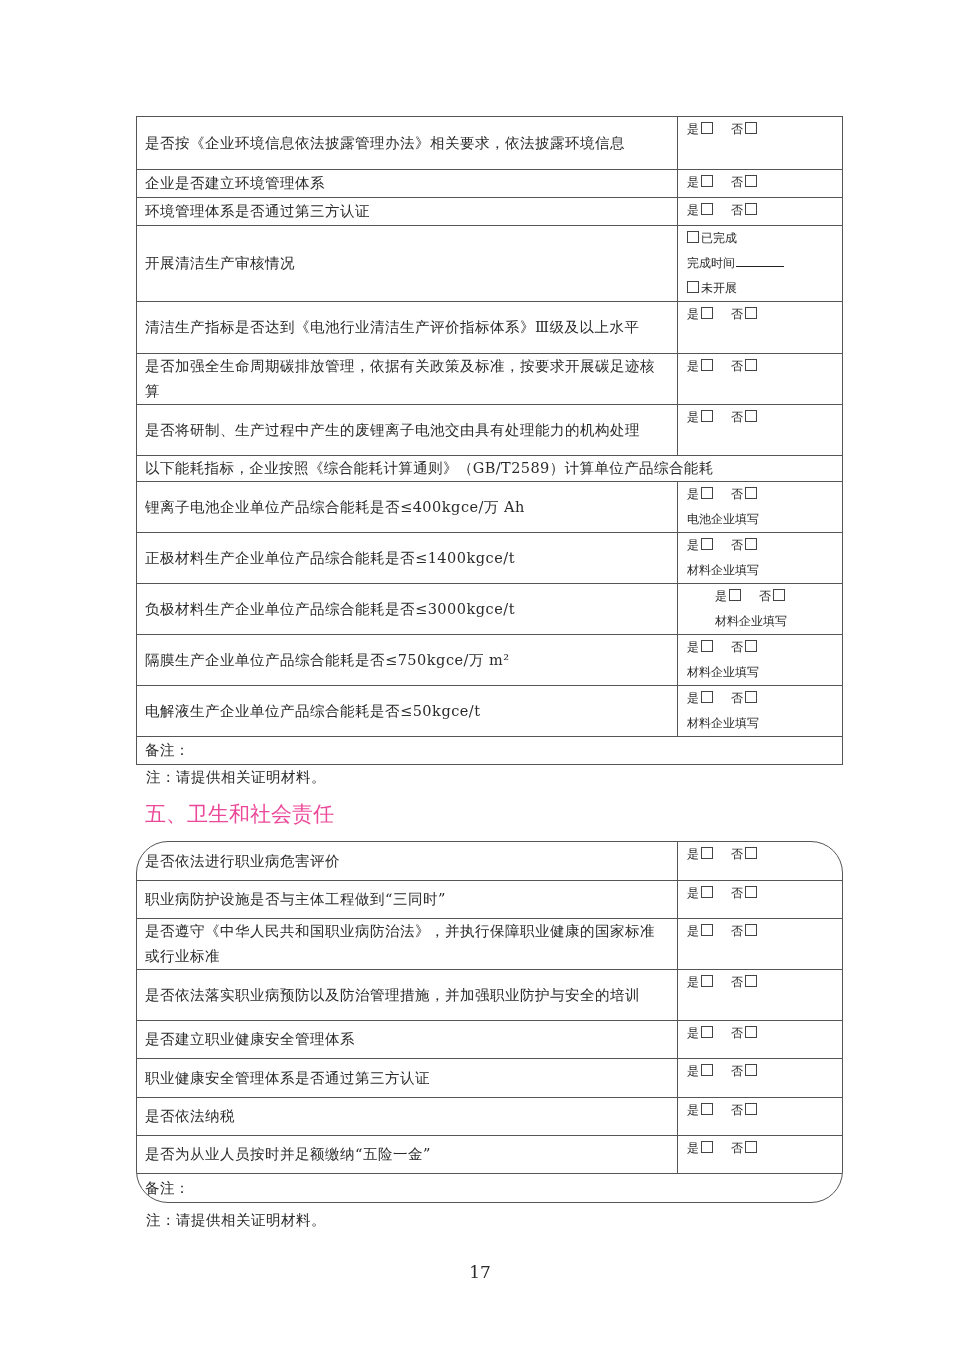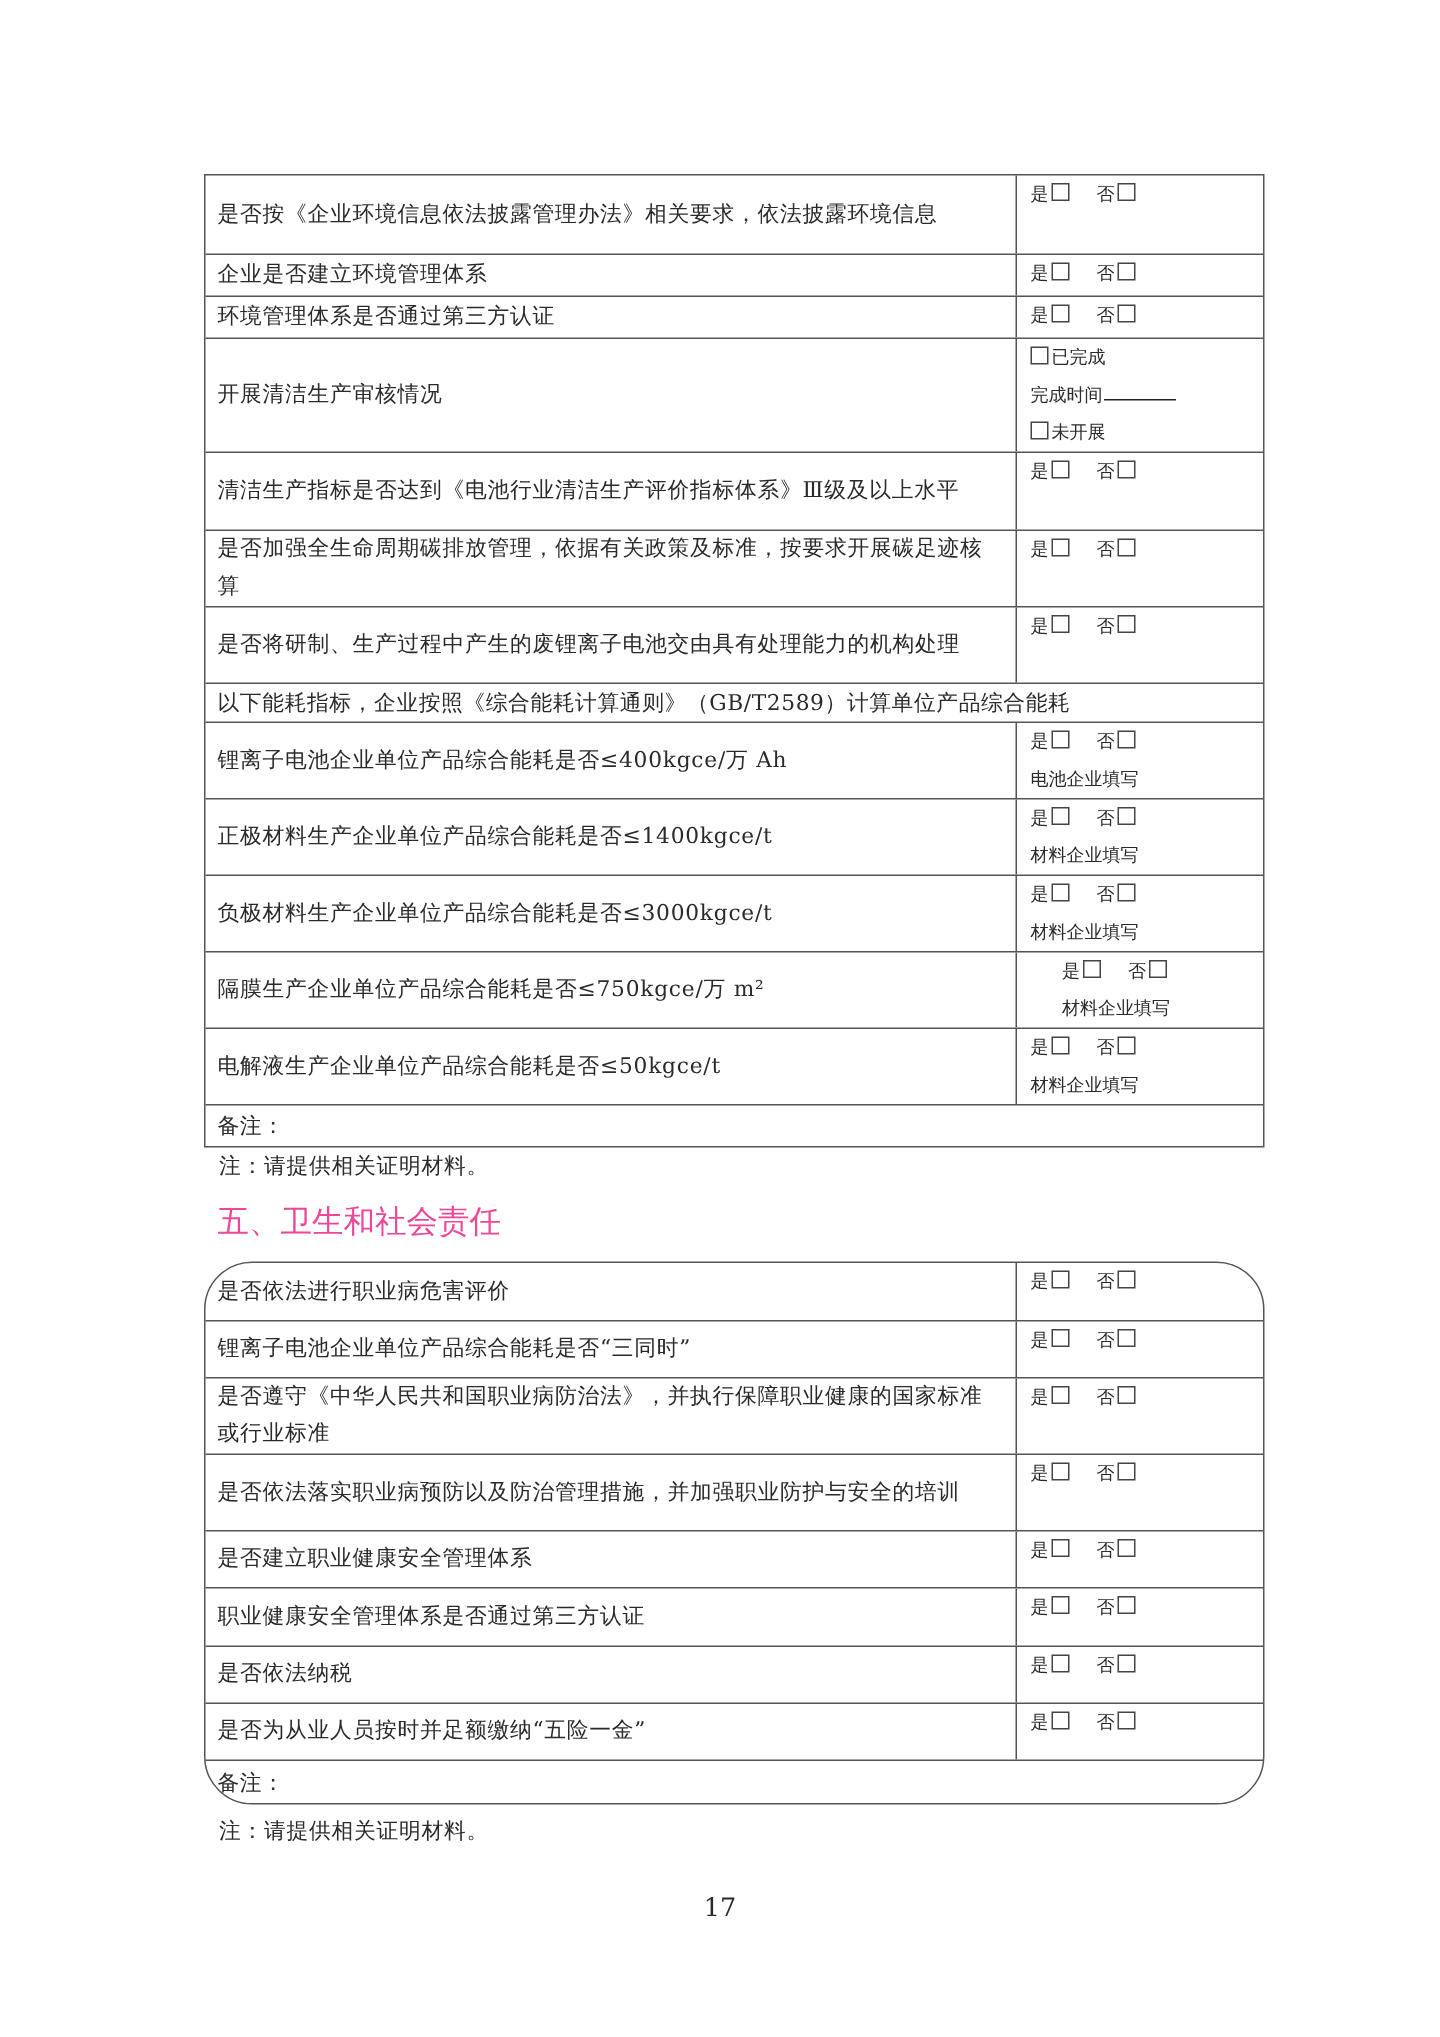--- a/index.html
+++ b/index.html
@@ -78,28 +78,28 @@
       <div>电池企业填写</div>
     </div>
   </div>
   <div class="row" style="height:51px;">
     <div class="q">正极材料生产企业单位产品综合能耗是否≤1400kgce/t</div>
     <div class="a">
       <div><span class="opt"><span>是</span><span class="box"></span></span><span class="opt"><span>否</span><span class="box"></span></span></div>
       <div>材料企业填写</div>
     </div>
   </div>
-  <div class="row" style="height:51px;">
+  <div class="row" style="height:51px;gap:28px;">
     <div class="q">负极材料生产企业单位产品综合能耗是否≤3000kgce/t</div>
     <div class="a">
       <div><span class="opt"><span>是</span><span class="box"></span></span><span class="opt"><span>否</span><span class="box"></span></span></div>
       <div>材料企业填写</div>
     </div>
   </div>
-  <div class="row" style="height:51px;gap:21px;">
+  <div class="row" style="height:51px;">
     <div class="q">隔膜生产企业单位产品综合能耗是否≤750kgce/万 m²</div>
     <div class="a">
       <div><span class="opt"><span>是</span><span class="box"></span></span><span class="opt"><span>否</span><span class="box"></span></span></div>
       <div>材料企业填写</div>
     </div>
   </div>
   <div class="row" style="height:51px;">
     <div class="q">电解液生产企业单位产品综合能耗是否≤50kgce/t</div>
     <div class="a">
       <div><span class="opt"><span>是</span><span class="box"></span></span><span class="opt"><span>否</span><span class="box"></span></span></div>
@@ -116,21 +116,21 @@
 <div class="heading">五、卫生和社会责任</div>
 
 <div class="tbl" style="top:841px;border-radius:32px;">
   <div class="row" style="height:38px;">
     <div class="q">是否依法进行职业病危害评价</div>
     <div class="a">
       <div><span class="opt"><span>是</span><span class="box"></span></span><span class="opt"><span>否</span><span class="box"></span></span></div>
     </div>
   </div>
   <div class="row" style="height:38px;">
-    <div class="q">锂离子电池企业单位产品综合能耗是否“三同时”</div>
+    <div class="q">职业病防护设施是否与主体工程做到“三同时”</div>
     <div class="a">
       <div><span class="opt"><span>是</span><span class="box"></span></span><span class="opt"><span>否</span><span class="box"></span></span></div>
     </div>
   </div>
   <div class="row" style="height:51px;">
     <div class="q">是否遵守《中华人民共和国职业病防治法》，并执行保障职业健康的国家标准或行业标准</div>
     <div class="a">
       <div><span class="opt"><span>是</span><span class="box"></span></span><span class="opt"><span>否</span><span class="box"></span></span></div>
     </div>
   </div>

